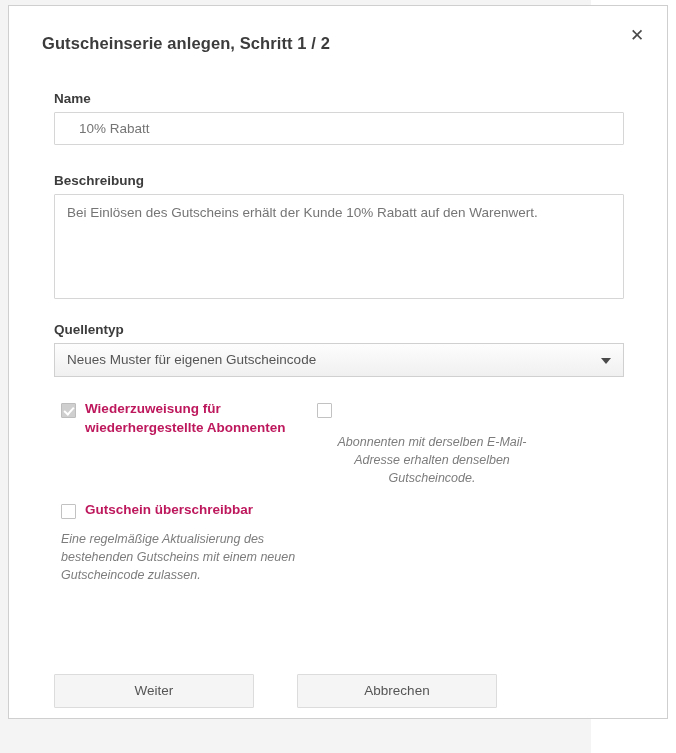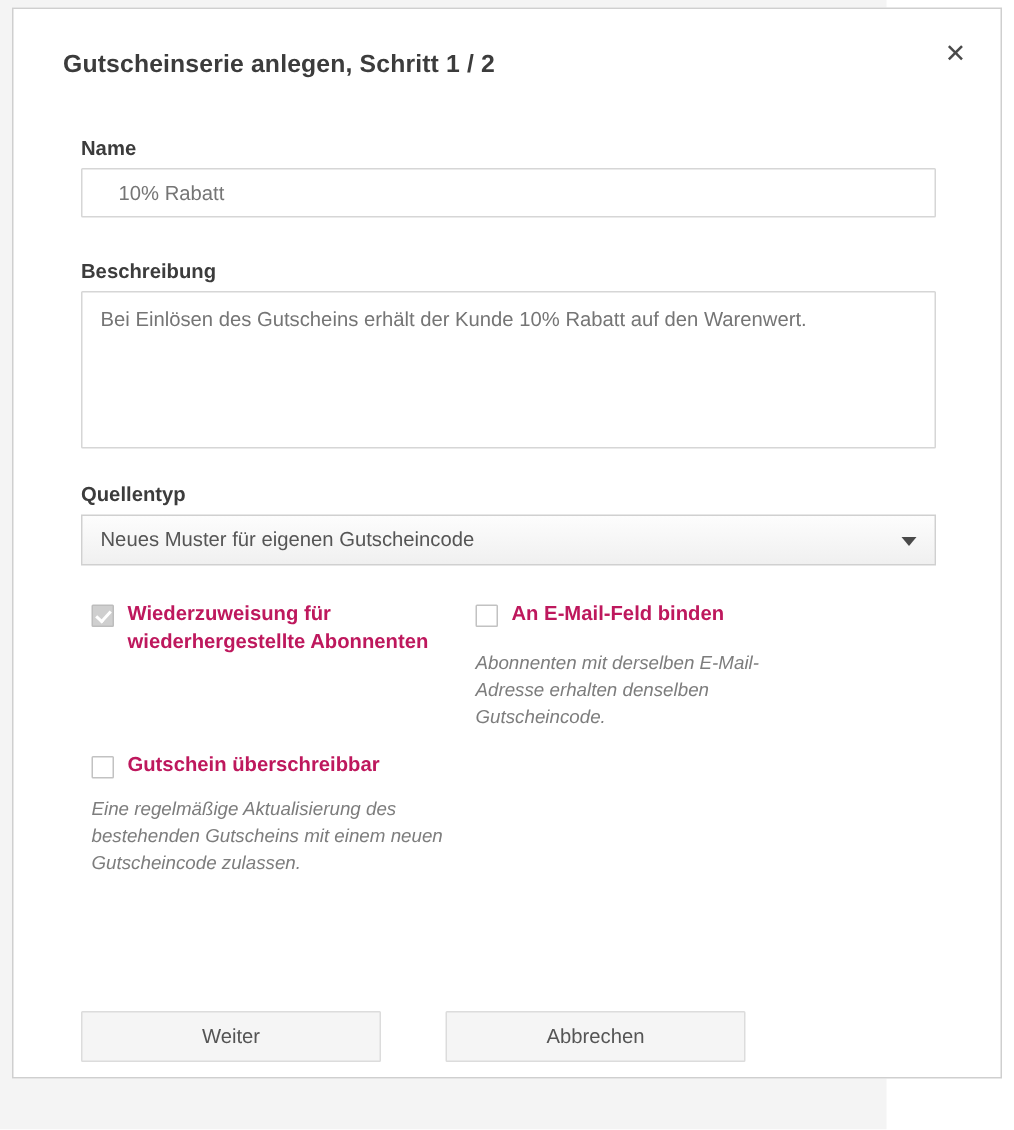--- a/index.html
+++ b/index.html
@@ -190,21 +190,21 @@
     color: #7d7d7d;
     line-height: 1.45;
   }
 
   
   .cb1 { left: 52px; top: 335px; }
   .cb1-label { left: 76px; top: 332px; width: 205px; }
 
   .cb2 { left: 308px; top: 335px; }
   .cb2-label { left: 332px; top: 332px; width: 240px; }
-  .cb2-hint { left: 308px; top: 365px; width: 230px; }
+  .cb2-hint { left: 308px; top: 365px; width: 230px; text-align: center; }
 
   .cb3 { left: 52px; top: 436px; }
   .cb3-label { left: 76px; top: 433px; width: 260px; }
   .cb3-hint { left: 52px; top: 462px; width: 240px; }
 
   .btn {
     position: absolute;
     height: 34px;
     box-sizing: border-box;
     border: 1px solid #dcdcdc;
@@ -242,21 +242,20 @@
       <div class="field-label lbl-source">Quellentyp</div>
       <div class="select-wrap">
         <span class="select-value">Neues Muster für eigenen Gutscheincode</span>
         <span class="select-arrow"></span>
       </div>
 
       <div class="checkbox checked cb1"></div>
       <div class="cb-label cb1-label">Wiederzuweisung für wiederhergestellte Abonnenten</div>
 
       <div class="checkbox cb2"></div>
-      <div class="cb-label cb2-label">An E-Mail-Feld binden</div>
       <div class="hint cb2-hint">Abonnenten mit derselben E-Mail-Adresse erhalten denselben Gutscheincode.</div>
 
       <div class="checkbox cb3"></div>
       <div class="cb-label cb3-label">Gutschein überschreibbar</div>
       <div class="hint cb3-hint">Eine regelmäßige Aktualisierung des bestehenden Gutscheins mit einem neuen Gutscheincode zulassen.</div>
 
       <div class="btn btn-next">Weiter</div>
       <div class="btn btn-cancel">Abbrechen</div>
 
     </div>

